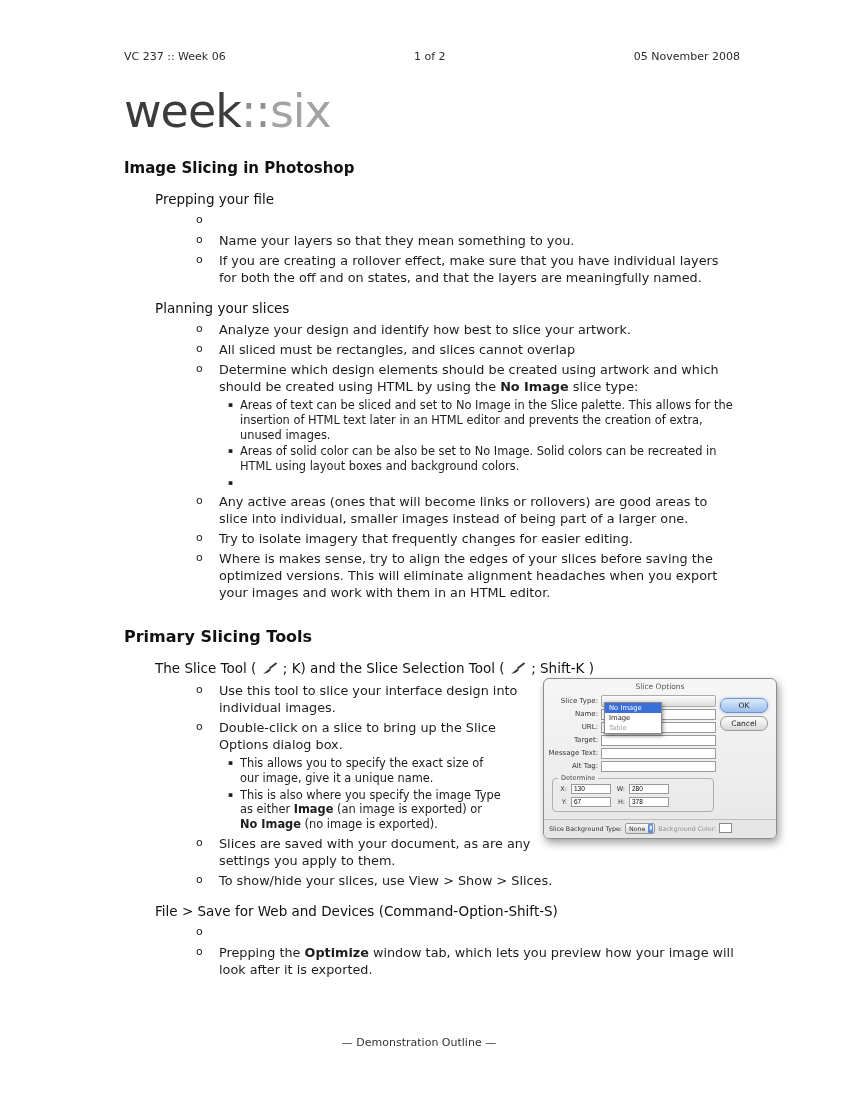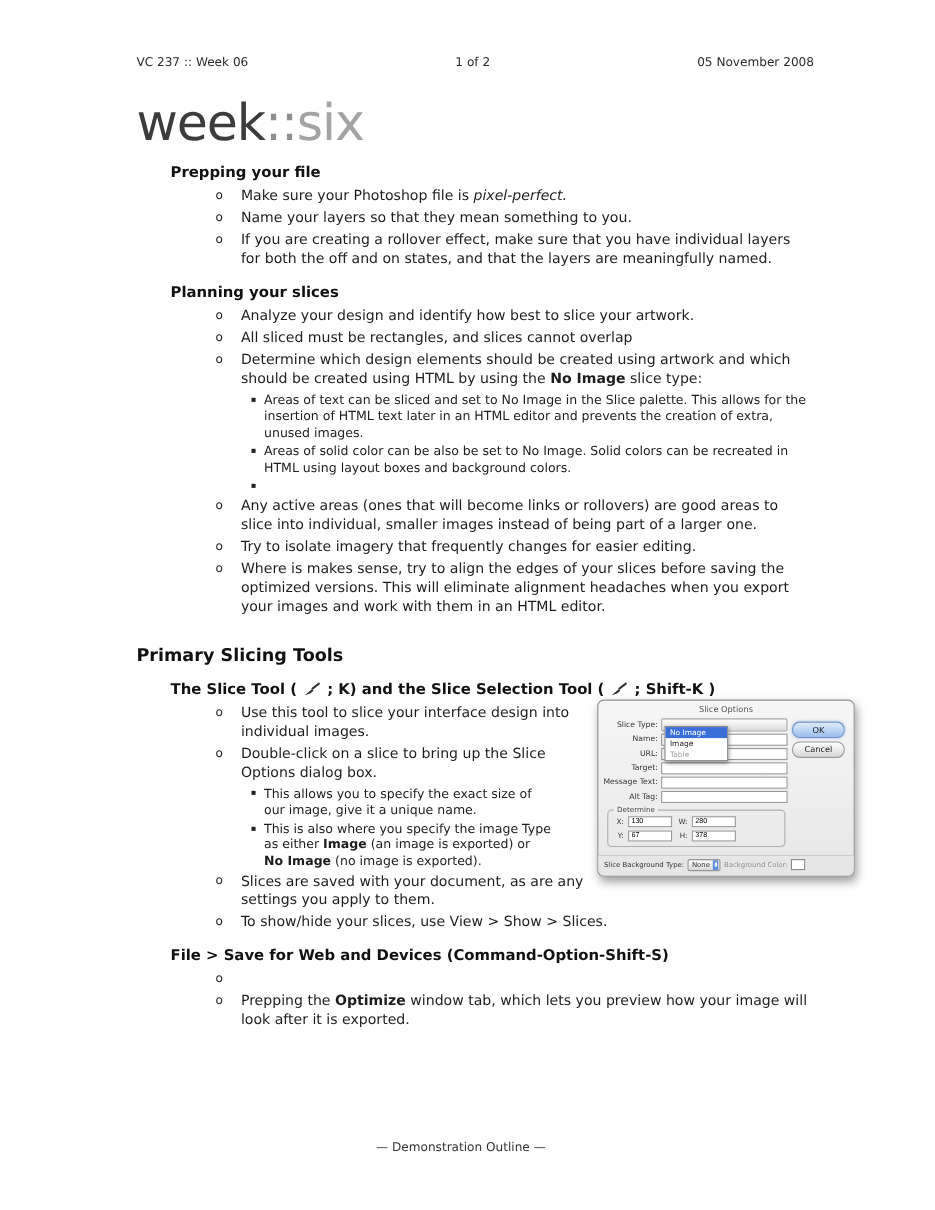--- a/index.html
+++ b/index.html
@@ -9,21 +9,21 @@
 
   .docheader{display:flex;justify-content:space-between;font-size:11px;color:#2b2b2b;}
 
   .big-title{margin-top:24px;font-size:46px;line-height:1.05;letter-spacing:-1px;}
   .big-title .w{color:#3c3c3c;}
   .big-title .c{color:#8f8f8f;}
   .big-title .x{color:#a3a3a3;}
 
   h1.sec{font-size:15px;font-weight:bold;margin:24px 0 4px 0;color:#111;}
   h1.sec.bigger{font-size:16px;margin-top:26px;}
-  h2.sub{font-size:13.5px;font-weight:bold;margin:14px 0 5px 31px;color:#111;}
+  h2.sub{font-size:13.5px;font-weight:normal;margin:14px 0 5px 31px;color:#111;}
 
   .bullet{display:flex;margin:3px 0;}
   .bullet .mk{flex:0 0 23px;margin-left:72px;font-size:11px;line-height:1.5;color:#222;}
   .bullet .tx{flex:1;font-size:12.8px;line-height:1.33;color:#1d1d1d;}
   .subbullet{display:flex;margin:2px 0;}
   .subbullet .mk{flex:0 0 12px;margin-left:104px;font-size:7.5px;line-height:1.9;color:#222;}
   .subbullet .tx{flex:1;font-size:11.4px;line-height:1.3;color:#1d1d1d;}
 
   .it{font-style:italic;}
   .bd{font-weight:bold;}
@@ -80,25 +80,25 @@
   <div class="doc">
 
     <div class="docheader">
       <span>VC 237 :: Week 06</span>
       <span>1 of 2</span>
       <span>05 November 2008</span>
     </div>
 
     <div class="big-title"><span class="w">week</span><span class="c">::</span><span class="x">six</span></div>
 
+    <h1 class="sec">Image Slicing in Photoshop</h1>
 
     <h2 class="sub">Prepping your file</h2>
     <div class="bullet">
       <span class="mk">o</span>
-      <div class="tx"><span>Make sure your Photoshop file is </span><span class="it">pixel-perfect.</span></div>
     </div>
     <div class="bullet">
       <span class="mk">o</span>
       <div class="tx">Name your layers so that they mean something to you.</div>
     </div>
     <div class="bullet">
       <span class="mk">o</span>
       <div class="tx">If you are creating a rollover effect, make sure that you have individual layers for both the off and on states, and that the layers are meaningfully named.</div>
     </div>
 

